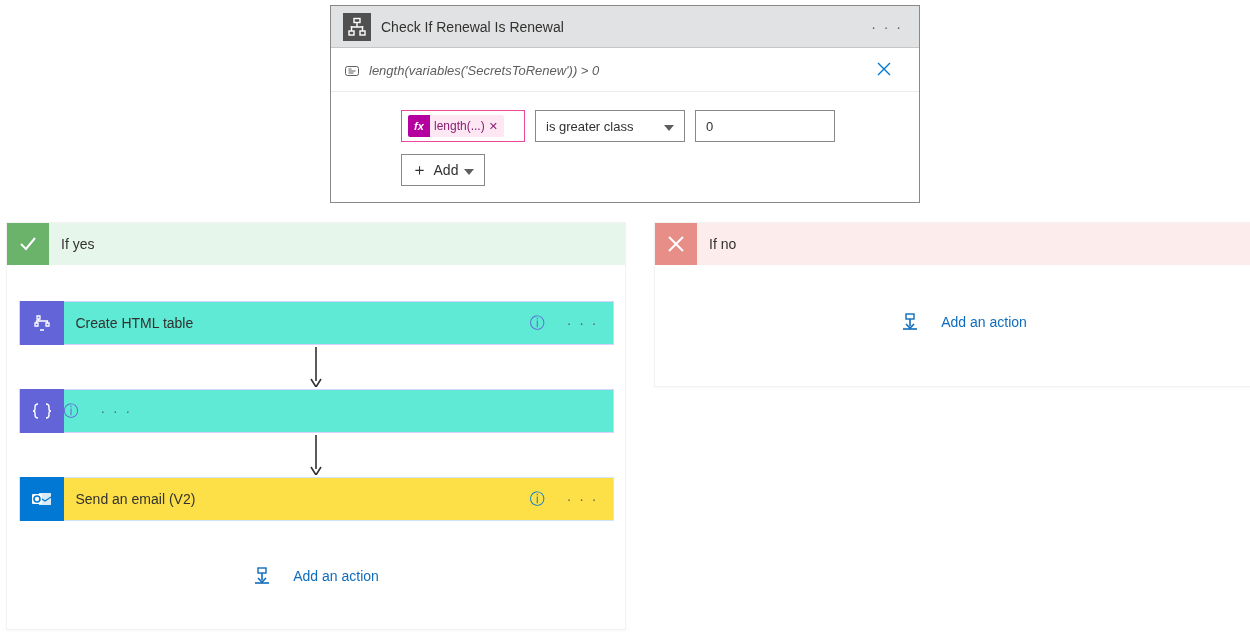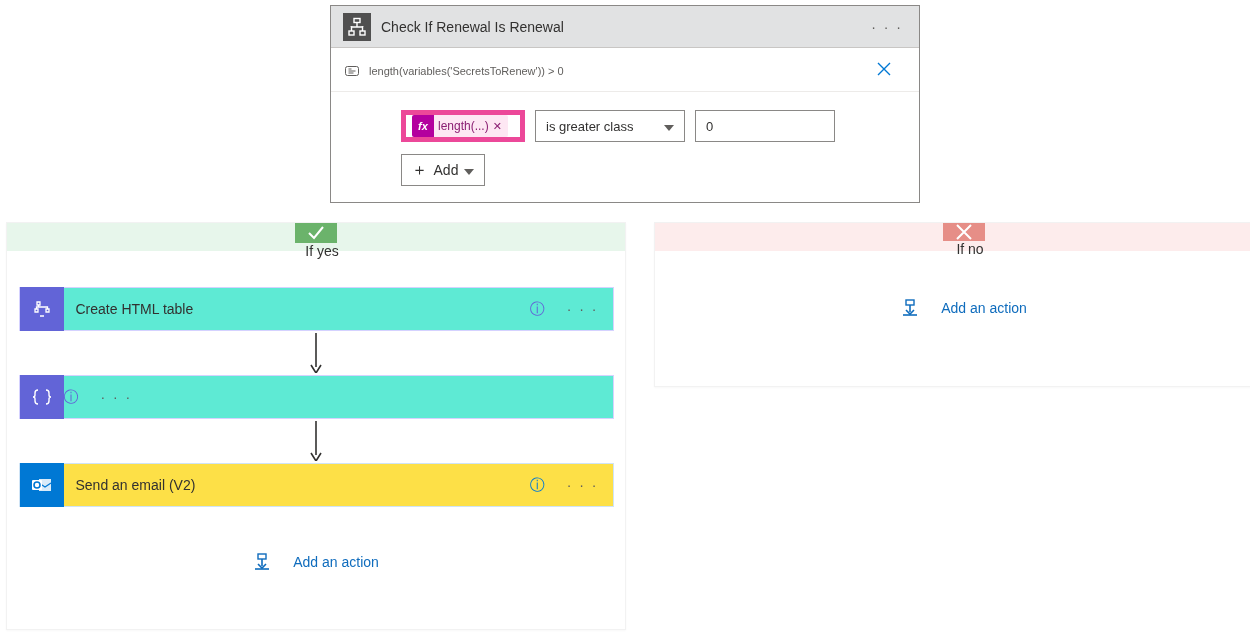--- a/index.html
+++ b/index.html
@@ -33,21 +33,21 @@
     display:flex; align-items:center;
     padding: 10px 14px 8px 14px;
     border-bottom: 1px solid #edebe9;
     font-size: 13px; color:#605e5c;
   }
   .cond-subhead svg { margin-right:8px; }
   .cond-subhead .close { margin-left:auto; color:#0078d4; font-size:18px; cursor:pointer; padding:2px 6px;}
   .cond-body { padding: 18px 14px 16px 70px; }
   .cond-row { display:flex; gap:10px; }
   .token-field {
-    border:5px solid #ec4899; height:32px; display:flex; align-items:center;
+    border:1px solid #ec4899; height:32px; display:flex; align-items:center;
     padding:0 6px; width:124px; background:#fff;
   }
   .fx-chip { display:flex; align-items:center; background:#fde7f3; border-radius:2px; height:22px; padding-right:6px; margin-right:4px;}
   .fx-badge { background:#b4009e; color:#fff; font-style:italic; font-size:11px; height:22px; width:22px; display:flex; align-items:center; justify-content:center; font-weight:600; border-radius:2px 0 0 2px;}
   .fx-text { font-size:12px; color:#8b2073; margin:0 4px; }
   .fx-x { font-size:11px; color:#8b2073; cursor:pointer; }
   .op-select {
     border:1px solid #8a8886; height:32px; width:150px; display:flex; align-items:center;
     padding:0 10px; font-size:13px; color:#323130; justify-content:space-between; background:#fff; cursor:pointer;
   }
@@ -59,21 +59,21 @@
   }
 
   
   .branch {
     position:absolute; width:620px;
     background:#fff; border:1px solid #f2f2f2;
     box-shadow: 0 1px 2px rgba(0,0,0,0.03);
   }
   .branch.yes { left:6px; top:222px; height:408px; }
   .branch.no  { left:654px; top:222px; height:165px; }
-  .branch-head { display:flex; align-items:center; height:28px;flex-direction:column; }
+  .branch-head { display:flex; align-items:center; height:42px; }
   .branch-head.yes { background:#e7f6eb; }
   .branch-head.no  { background:#fdecec; }
   .branch-icon { width:42px; height:42px; display:flex; align-items:center; justify-content:center; color:#fff; }
   .branch-icon.yes { background:#6bb36b; }
   .branch-icon.no  { background:#e68e87; }
   .branch-title { font-size:14px; color:#323130; margin-left:12px; }
 
   
   .actions-col { padding: 36px 14px 18px 14px; display:flex; flex-direction:column; align-items:center; }
   .action-card {
@@ -117,21 +117,21 @@
     </div>
     <div class="cond-header-title">Check If Renewal Is Renewal</div>
     <div class="dots">· · ·</div>
   </div>
 
   <div class="cond-subhead">
     <svg width="16" height="14" viewBox="0 0 16 14">
         <rect x="0.5" y="2.5" width="13" height="9" rx="2" fill="none" stroke="#605e5c"></rect>
         <path d="M3.5 5 h3 M3.5 7 h7 M3.5 9 h5" stroke="#605e5c"></path>
       </svg>
-    <span style="font-size:11px;">length(variables('SecretsToRenew')) &gt; 0</span>
+    <span style="font-size:13px;font-style:italic;">length(variables('SecretsToRenew')) &gt; 0</span>
     <span class="close">
       <svg width="14" height="14" viewBox="0 0 14 14">
           <path d="M1 1 L13 13 M13 1 L1 13" stroke="#0078d4" stroke-width="1.4"></path>
         </svg>
     </span>
   </div>
 
   <div class="cond-body">
     <div class="cond-row">
       <div class="token-field">

